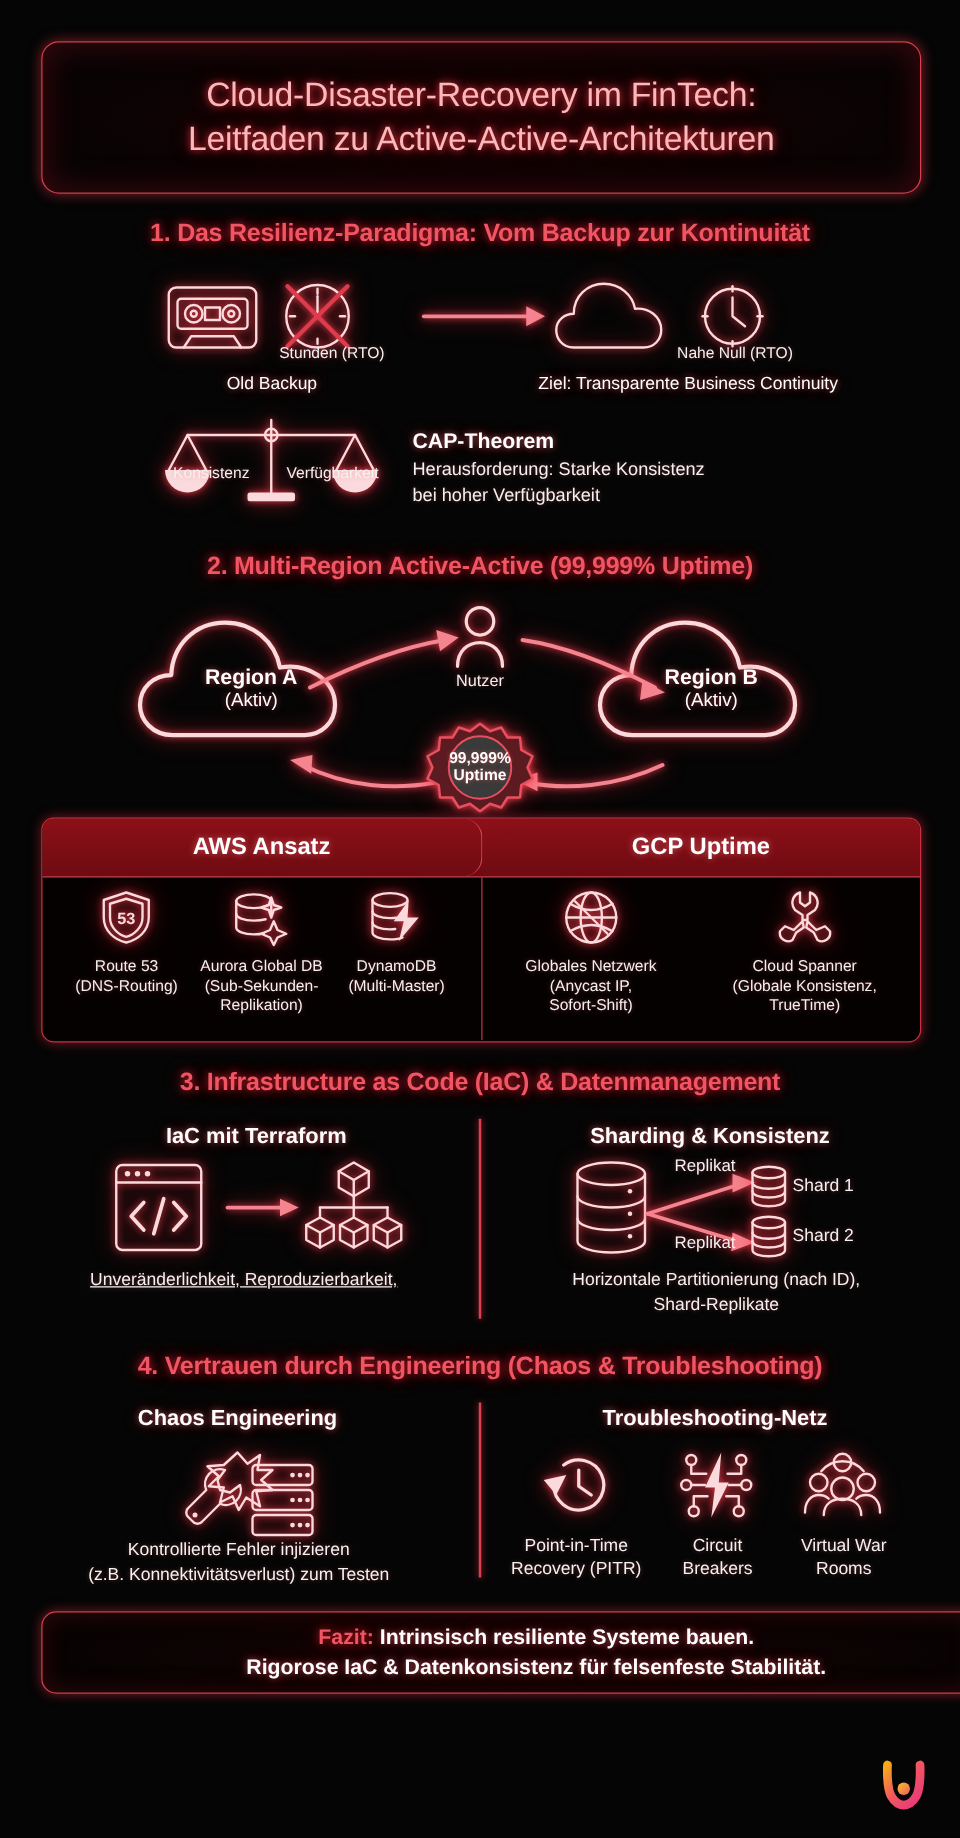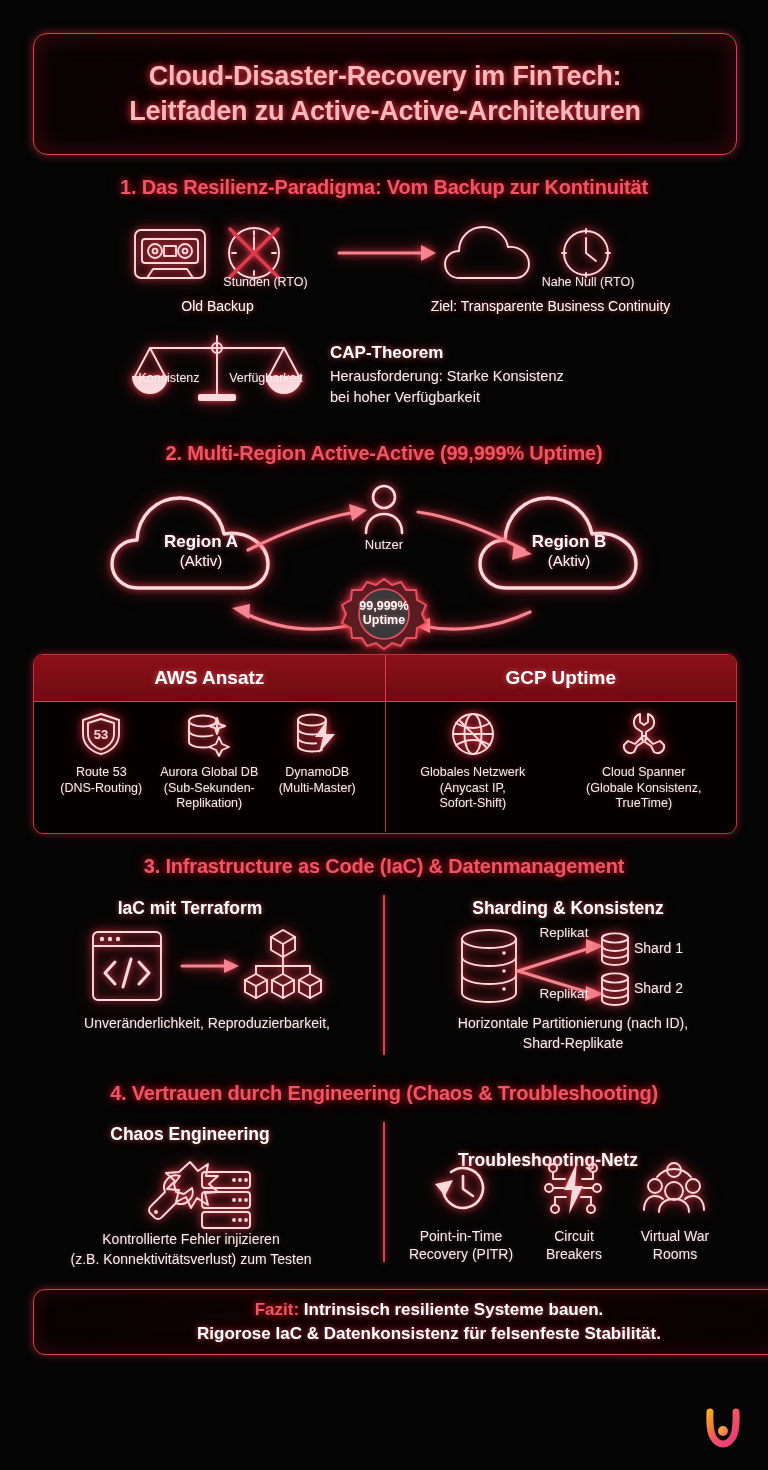--- a/index.html
+++ b/index.html
@@ -31,40 +31,40 @@
 
   
   .title-box{
     position:absolute; left:33px; top:33px; width:702px; height:120px;
     border:1.6px solid #d8414f; border-radius:14px;
     background:radial-gradient(ellipse at 50% 50%, #1a0406 0%, #0a0203 62%, #050505 100%);
     box-shadow:0 0 10px rgba(230,50,70,.55), inset 0 0 26px rgba(140,10,25,.45);
     display:flex;align-items:center;justify-content:center;
   }
   .title-box h1{
-    margin:0;text-align:center;font-size:27px;line-height:1.28;font-weight:bold;letter-spacing:-.2px;
+    margin:0;text-align:center;font-size:27px;line-height:1.28;font-weight:normal;letter-spacing:-.2px;
   }
 
   
   .sec-h{ position:absolute; width:100%; text-align:center; font-size:20px; font-weight:bold; letter-spacing:-.2px;}
 
   
   .cap{ position:absolute; text-align:center; font-size:14px; line-height:1.22;}
   .cap-sm{ position:absolute; text-align:center; font-size:12.5px; line-height:1.25;}
   .sub-h{ position:absolute; width:100%; text-align:center; font-size:17.5px; font-weight:bold;}
 
   
   .table{
     position:absolute; left:33px; top:654px; width:702px; height:178px;
     border:1.5px solid #c5303f; border-radius:10px; overflow:hidden;
     box-shadow:0 0 9px rgba(220,40,60,.5);
     background:#060101;
   }
   .thead{ display:flex; height:46px; background:linear-gradient(180deg,#8d1018 0%,#6e0b12 100%); border-bottom:1.4px solid #d8414f;}
-  .thead>div{ flex:1; display:flex; align-items:center; justify-content:center; font-size:19px; font-weight:bold; color:#fff; text-shadow:0 0 6px rgba(255,130,140,.6);}
+  .thead>div{ flex:1; display:flex; align-items:center; justify-content:center; font-size:19px; font-weight:bold; color:#fff; text-shadow:0 0 6px rgba(255,130,140,.6);border-radius:15px;}
   .thead>div:first-child{ border-right:1.4px solid #d8414f;}
   .tbody{ display:flex; height:130px;}
   .tcell{ flex:1; display:flex; justify-content:center; padding-top:10px; gap:4px;}
   .tcell:first-child{ border-right:1.4px solid #c5303f;}
   .titem{ width:104px; text-align:center;}
   .titem .lbl{ font-size:12.5px; line-height:1.24; margin-top:5px;}
 
   
   .vdiv{ position:absolute; width:2px; background:#d8414f; box-shadow:0 0 6px rgba(230,50,70,.8);}
 
@@ -285,21 +285,21 @@
         </div>
 
       </div>
     </div>
   </div>
 
   <div class="sec-h neon-red" style="top:855px;">3. Infrastructure as Code (IaC) &amp; Datenmanagement</div>
 
   <div class="vdiv" style="left:383px;top:895px;height:160px;"></div>
 
-  <div class="sub-h neon-white" style="left:0;top:898px;width:380px;">IaC mit Terraform</div>
+  <div class="sub-h neon-white" style="left:15px;top:898px;width:380px;">IaC mit Terraform</div>
 
   <svg class="icon" style="position:absolute;left:91px;top:930px;" width="72" height="72" viewBox="0 0 72 72">
     <rect x="2" y="2" width="68" height="68" rx="5"></rect>
     <line x1="2" y1="16" x2="70" y2="16"></line>
     <circle class="fillpk" cx="11" cy="9" r="2.2"></circle>
       <circle class="fillpk" cx="19" cy="9" r="2.2"></circle>
       <circle class="fillpk" cx="27" cy="9" r="2.2"></circle>
     <path style="stroke-width:3" d="M24 32 L14 43 L24 54"></path>
     <path style="stroke-width:3" d="M48 32 L58 43 L48 54"></path>
     <line style="stroke-width:3" x1="40" y1="29" x2="32" y2="57"></line>
@@ -323,21 +323,21 @@
       <path d="M5 52 L16 58 L27 52"></path>
       <line x1="16" y1="58" x2="16" y2="70"></line>
     <path d="M43 46 L54 52 V64 L43 70 L32 64 V52 Z"></path>
       <path d="M32 52 L43 58 L54 52"></path>
       <line x1="43" y1="58" x2="43" y2="70"></line>
     <path d="M70 46 L81 52 V64 L70 70 L59 64 V52 Z"></path>
       <path d="M59 52 L70 58 L81 52"></path>
       <line x1="70" y1="58" x2="70" y2="70"></line>
   </svg>
 
-  <div class="cap neon-body" style="left:28px;top:1015px;width:358px;font-size:14px;">Unveränderlichkeit, Reproduzierbarkeit,</div>
+  <div class="cap neon-body" style="left:16px;top:1015px;width:358px;font-size:14px;text-decoration:underline;">Unveränderlichkeit, Reproduzierbarkeit,</div>
 
   <div class="sub-h neon-white" style="left:388px;top:898px;width:360px;">Sharding &amp; Konsistenz</div>
 
   <svg class="icon" style="position:absolute;left:459px;top:928px;" width="60" height="76" viewBox="0 0 60 76">
     <ellipse cx="30" cy="11" rx="27" ry="9"></ellipse>
     <path d="M3 11 V65 C3 70 15 74 30 74 C45 74 57 70 57 65 V11"></path>
     <path d="M3 29 C3 34 15 38 30 38 C45 38 57 34 57 29"></path>
     <path d="M3 47 C3 52 15 56 30 56 C45 56 57 52 57 47"></path>
     <circle class="fillpk" cx="45" cy="25" r="1.8"></circle>
     <circle class="fillpk" cx="45" cy="43" r="1.8"></circle>
@@ -393,21 +393,21 @@
       <circle class="fillpk" cx="94" cy="42" r="1.9"></circle>
       <circle class="fillpk" cx="100" cy="42" r="1.9"></circle>
     <circle class="fillpk" cx="88" cy="62" r="1.9"></circle>
       <circle class="fillpk" cx="94" cy="62" r="1.9"></circle>
       <circle class="fillpk" cx="100" cy="62" r="1.9"></circle>
   </svg>
 
   <div class="cap neon-body" style="left:10px;top:1231px;width:362px;font-size:14px;">Kontrollierte Fehler injizieren</div>
   <div class="cap neon-body" style="left:10px;top:1251px;width:362px;font-size:14px;">(z.B. Konnektivitätsverlust) zum Testen</div>
 
-  <div class="sub-h neon-white" style="left:368px;top:1124px;width:360px;margin-top:26px;">Troubleshooting-Netz</div>
+  <div class="sub-h neon-white" style="left:392px;top:1124px;width:360px;">Troubleshooting-Netz</div>
 
   <svg class="icon" style="position:absolute;left:431px;top:1160px;" width="58" height="56" viewBox="0 0 58 56">
     <path style="stroke-width:2.6" d="M12 28 A20 20 0 1 0 20 12"></path>
     <polygon class="fillpk" points="4,24 22,20 14,36"></polygon>
     <path style="stroke-width:2.6" d="M32 16 V29 L42 36"></path>
   </svg>
   <div class="cap-sm neon-body" style="left:398px;top:1227px;width:126px;font-size:14px;line-height:1.32;">Point-in-Time<br>Recovery (PITR)</div>
 
   <svg class="icon" style="position:absolute;left:545px;top:1160px;" width="56" height="56" viewBox="0 0 56 56">
     <circle cx="8" cy="8" r="4"></circle>

